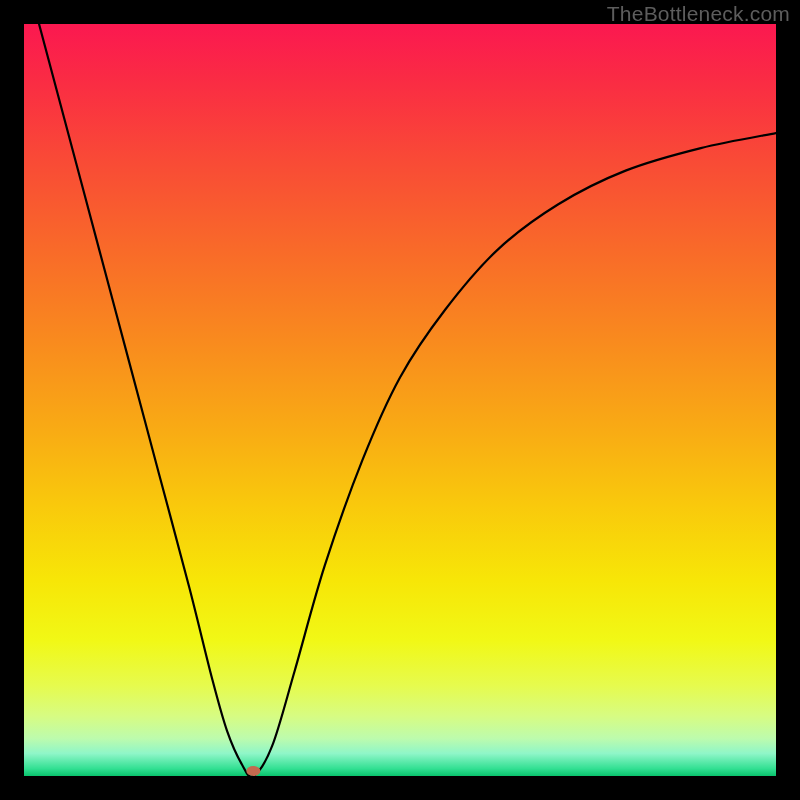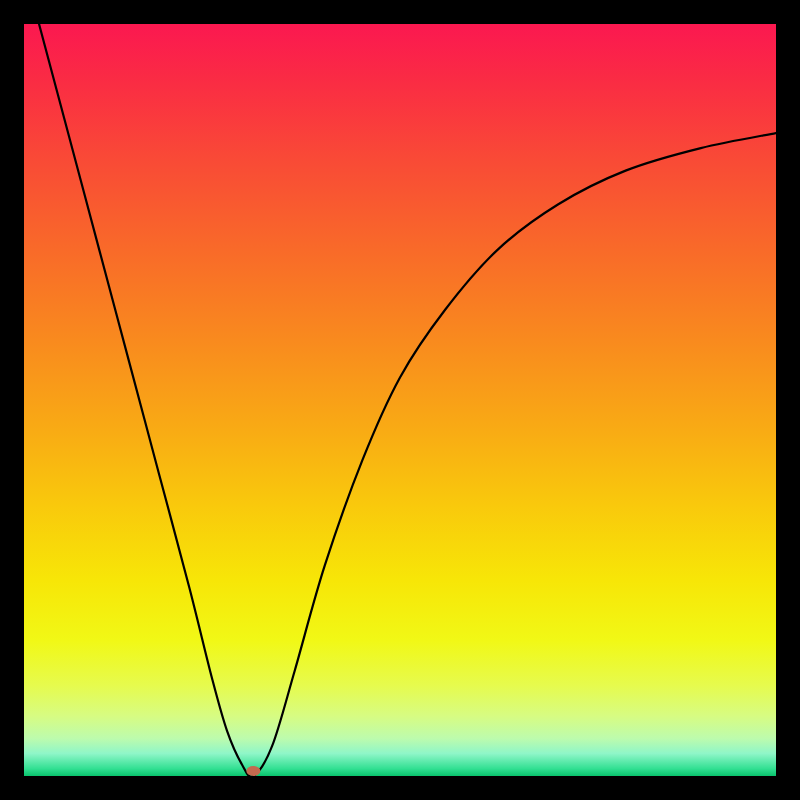--- a/index.html
+++ b/index.html
@@ -73,13 +73,14 @@
 </head>
 <body>
 
 <div class="outer">
   <div class="plot-area">
     <svg class="curve-svg" viewBox="0 0 752 752" preserveAspectRatio="none">
       <path id="curve-path" d="M 15.04 0.00 C 20.05 18.80, 35.09 75.20, 45.12 112.80 C 55.15 150.40, 65.17 188.00, 75.20 225.60 C 85.23 263.20, 95.25 300.80, 105.28 338.40 C 115.31 376.00, 125.33 413.60, 135.36 451.20 C 145.39 488.80, 156.67 530.16, 165.44 564.00 C 174.21 597.84, 181.73 630.43, 188.00 654.24 C 194.27 678.05, 198.03 692.47, 203.04 706.88 C 208.05 721.29, 213.69 733.20, 218.08 740.72 C 222.47 748.24, 224.35 755.13, 229.36 752.00 C 234.37 748.87, 241.27 739.47, 248.16 721.92 C 255.05 704.37, 261.95 676.80, 270.72 646.72 C 279.49 616.64, 289.52 576.53, 300.80 541.44 C 312.08 506.35, 325.87 467.49, 338.40 436.16 C 350.93 404.83, 362.21 378.51, 376.00 353.44 C 389.79 328.37, 404.83 307.07, 421.12 285.76 C 437.41 264.45, 454.96 243.15, 473.76 225.60 C 492.56 208.05, 512.61 193.64, 533.92 180.48 C 555.23 167.32, 577.79 156.04, 601.60 146.64 C 625.41 137.24, 651.73 130.35, 676.80 124.08 C 701.87 117.81, 739.47 111.55, 752.00 109.04"></path>
       <ellipse id="marker-dot" class="marker" cx="229.36" cy="747.00" rx="7" ry="5"></ellipse>
     </svg>
   </div>
+  <div class="watermark">TheBottleneck.com</div>
 </div>
 
 </body></html>

